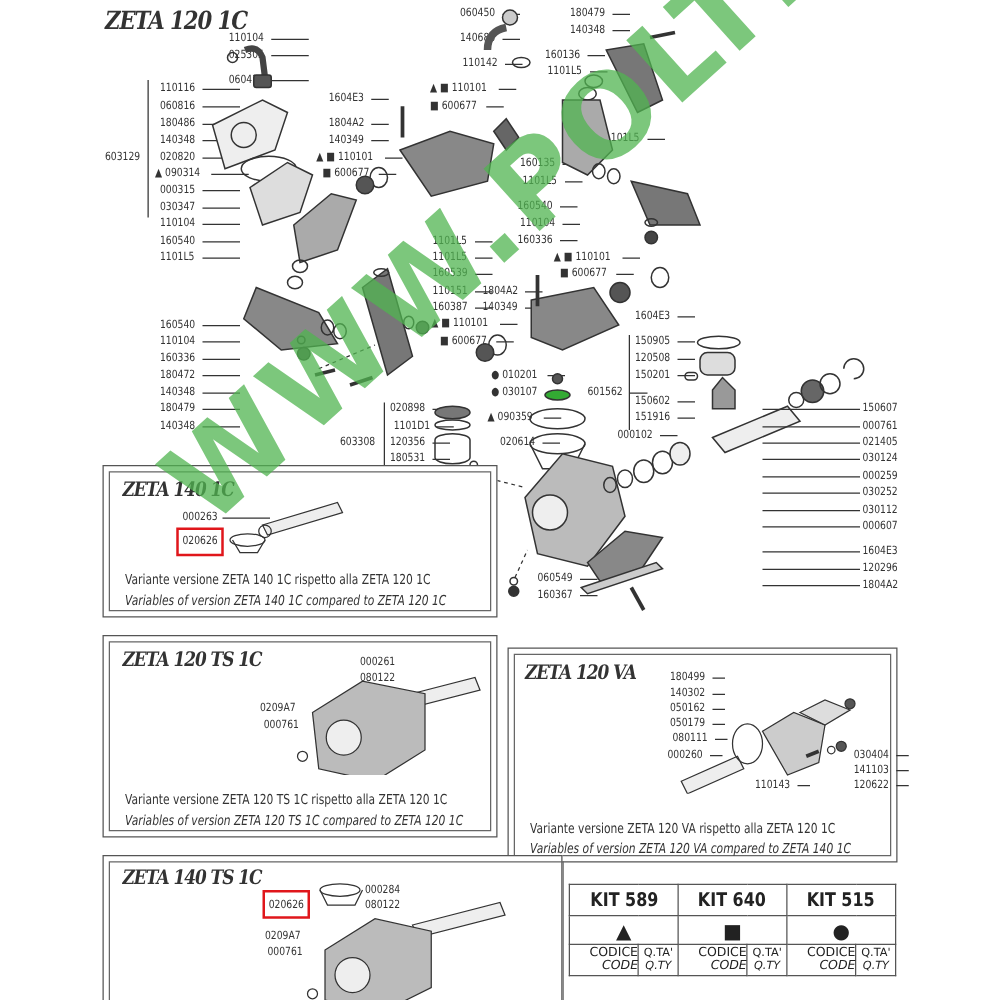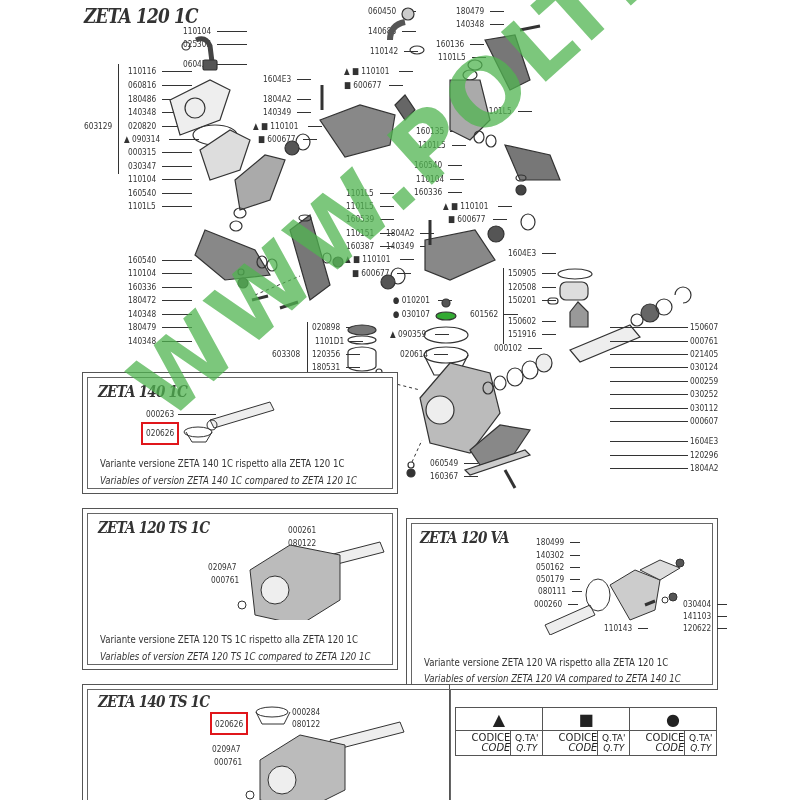--- a/index.html
+++ b/index.html
@@ -417,20 +417,25 @@
     <path d="M16 12 l6 12 l22 0 l6 -12"></path>
     <path d="M90 40 l70 -18 l4 10 l-70 18 z" fill="#eee"></path>
     <path d="M20 60 l40 -25 l45 10 l0 45 l-40 20 l-45 -10 z" fill="#bbb"></path>
     <circle cx="42" cy="80" r="14" fill="#eee"></circle>
     <circle cx="10" cy="95" r="4"></circle>
   </g>
 </svg>
 
 <table class="kit">
   <tbody>
+      <tr>
+    <td colspan="2" class="h">KIT 589</td>
+    <td colspan="2" class="h">KIT 640</td>
+    <td colspan="2" class="h">KIT 515</td>
+  </tr>
   <tr>
     <td colspan="2" class="s">▲</td>
     <td colspan="2" class="s">■</td>
     <td colspan="2" class="s">●</td>
   </tr>
   <tr>
     <td class="cc"><span>CODICE</span><br><i>CODE</i></td>
     <td class="cq"><span>Q.TA'</span><br><i>Q.TY</i></td>
     <td class="cc"><span>CODICE</span><br><i>CODE</i></td>
     <td class="cq"><span>Q.TA'</span><br><i>Q.TY</i></td>

